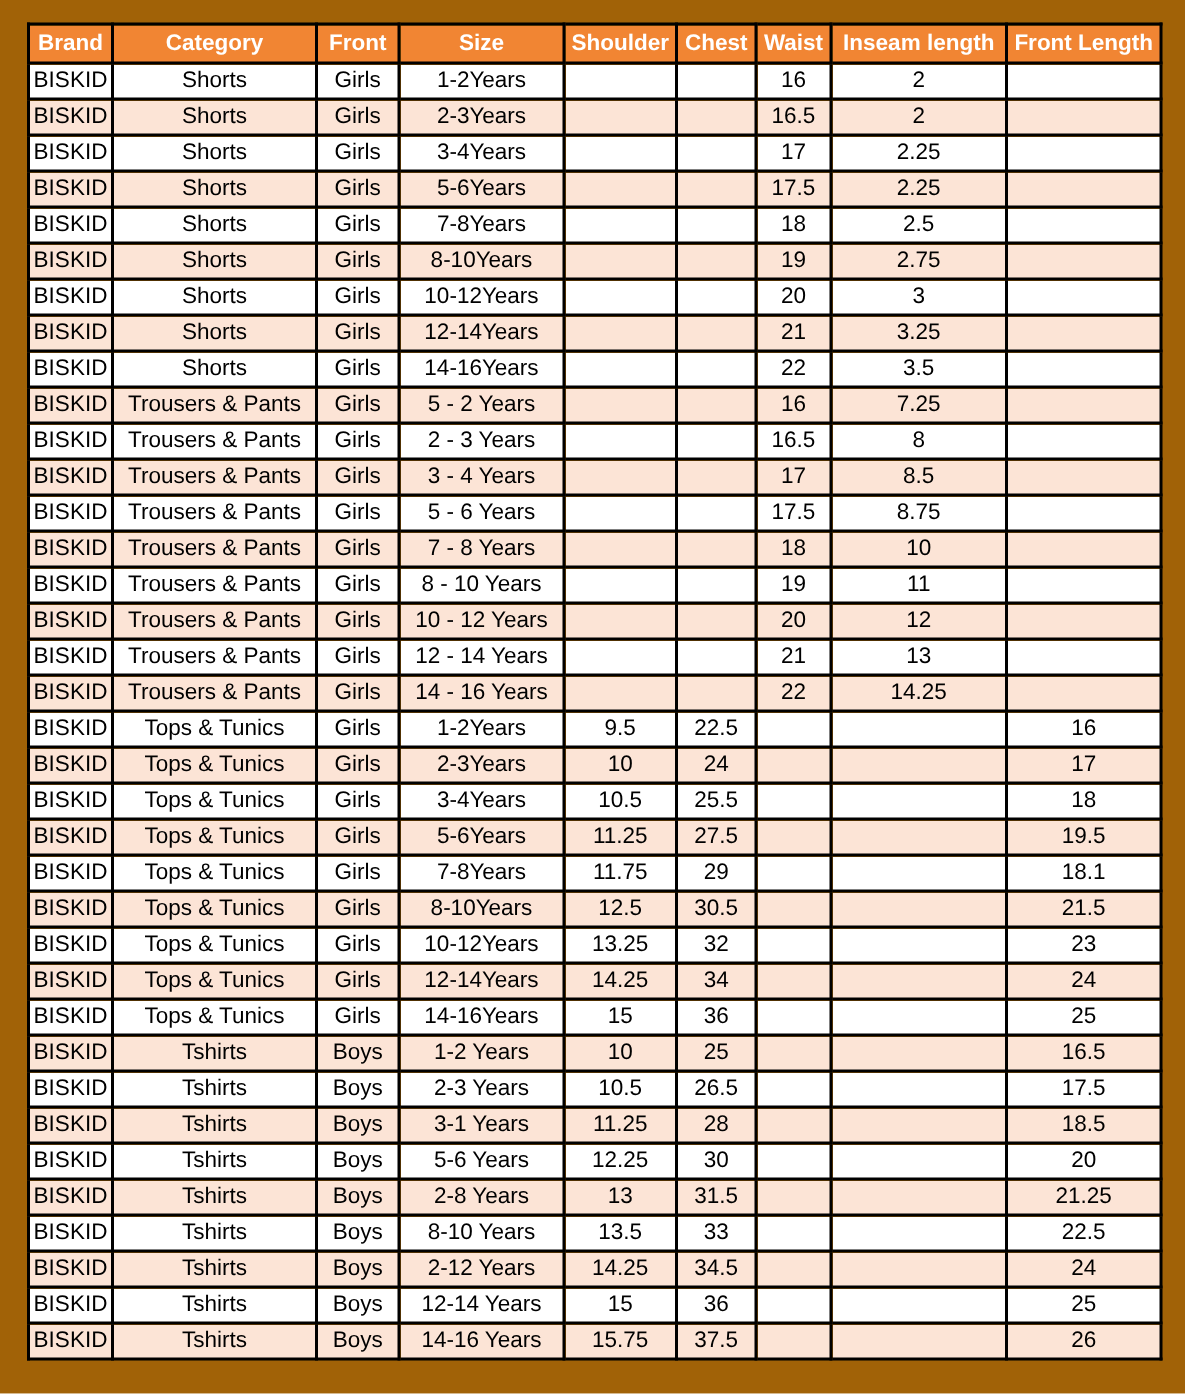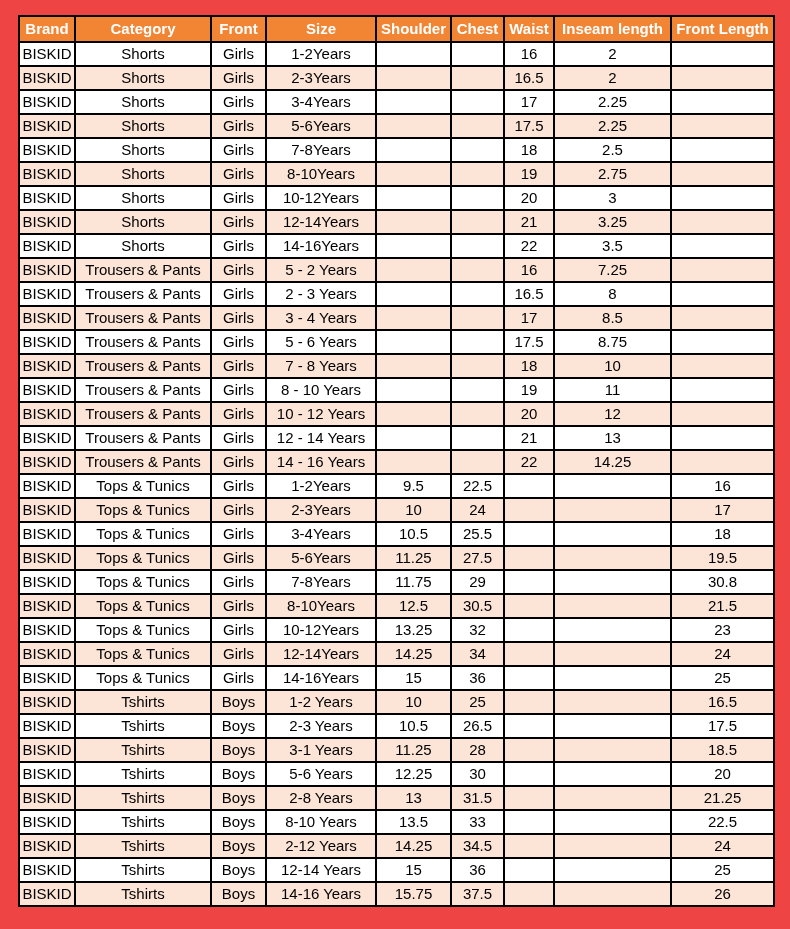--- a/index.html
+++ b/index.html
@@ -5,21 +5,21 @@
   html, body {
     margin: 0;
     padding: 0;
     background: #ffffff;
     font-family: "Liberation Sans", sans-serif;
   }
   .page {
     position: relative;
     width: 790px;
     height: 929px;
-    background: #ef4444;
+    background: #a16207;
     overflow: hidden;
   }
   table.size-chart {
     position: absolute;
     left: 18px;
     top: 15px;
     width: 755px;
     table-layout: fixed;
     border-collapse: collapse;
   }
@@ -347,21 +347,21 @@
         </tr>
         <tr>
           <td>BISKID</td>
           <td>Tops &amp; Tunics</td>
           <td>Girls</td>
           <td>7-8Years</td>
           <td>11.75</td>
           <td>29</td>
           <td></td>
           <td></td>
-          <td>30.8</td>
+          <td>18.1</td>
         </tr>
         <tr>
           <td>BISKID</td>
           <td>Tops &amp; Tunics</td>
           <td>Girls</td>
           <td>8-10Years</td>
           <td>12.5</td>
           <td>30.5</td>
           <td></td>
           <td></td>

